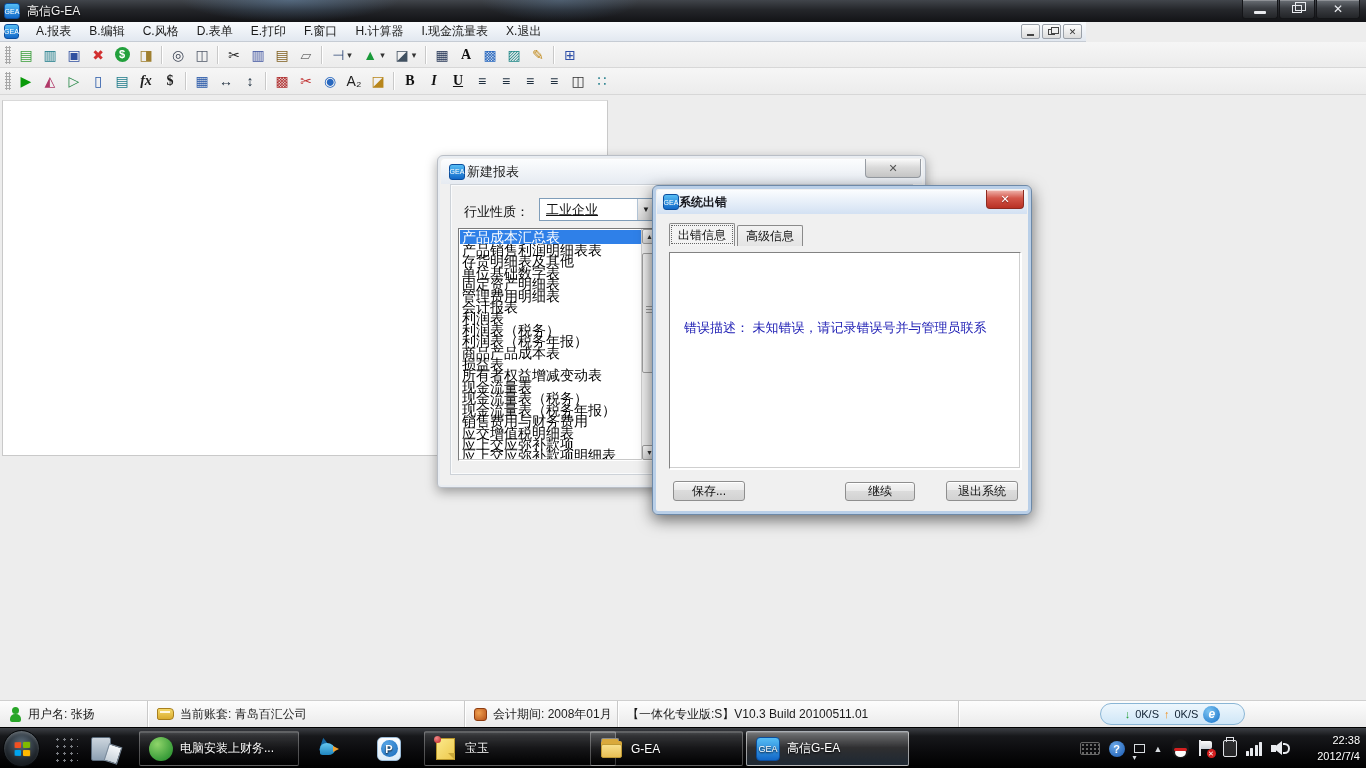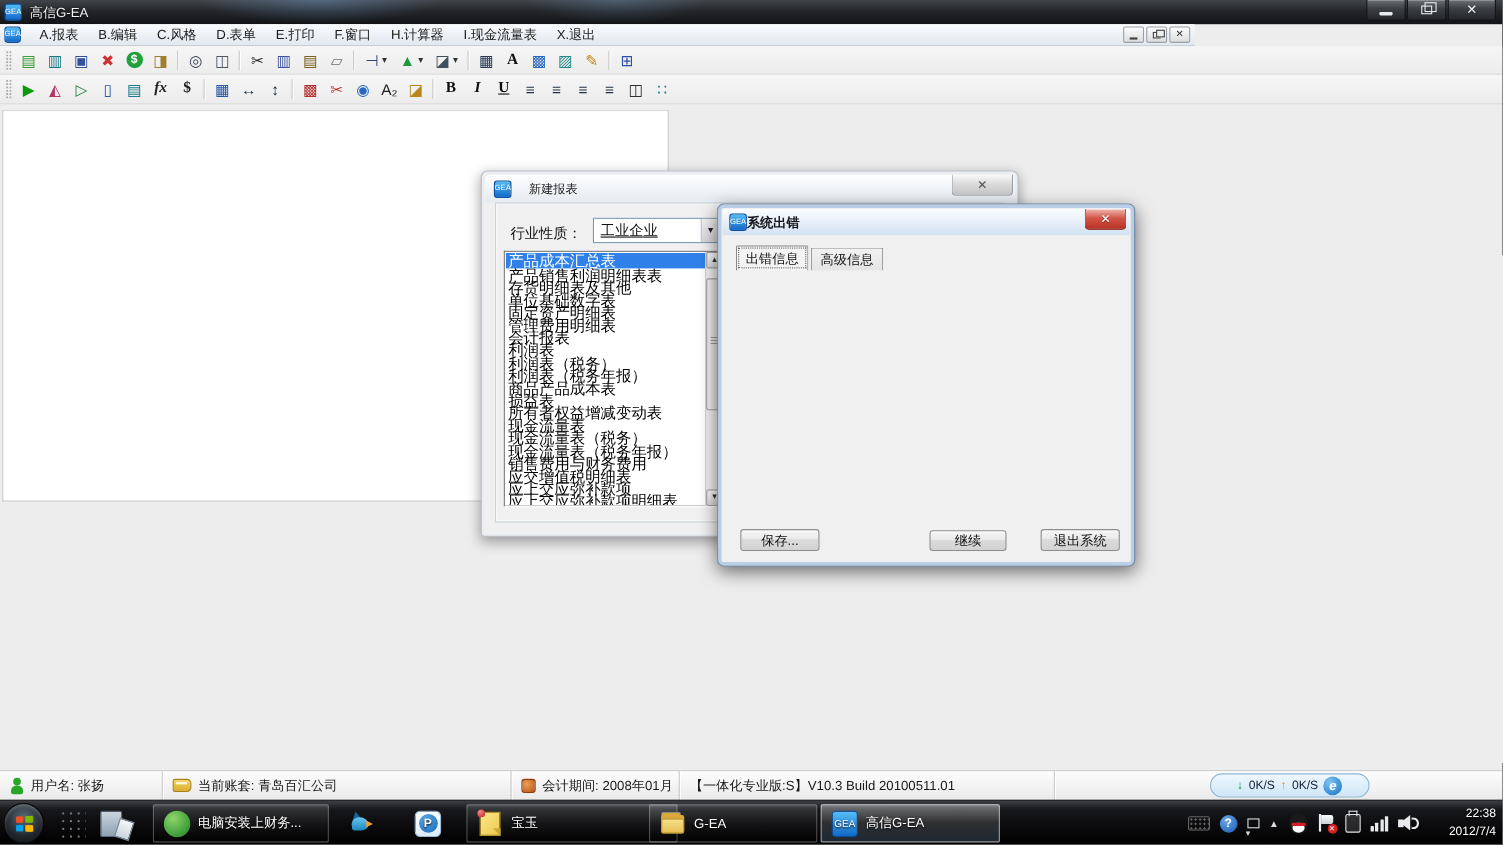--- a/index.html
+++ b/index.html
@@ -74,21 +74,21 @@
     border-radius:3px; font-size:12px; color:#111; display:flex; align-items:center; justify-content:center;
     box-shadow:inset 0 1px 0 #fff; }
 
   
   .dlg-new { position:absolute; left:437px; top:155px; width:489px; height:333px; z-index:10;
     background:#f0f0f0; border:1px solid #b9bec6; border-radius:6px 6px 4px 4px;
     box-shadow:inset 0 0 0 2px #e9edf2, 0 4px 12px rgba(0,0,0,.35); }
   .dlg-new-title { position:absolute; left:3px; right:3px; top:3px; height:25px;
     background:linear-gradient(#fcfdfe,#e6ebf2); border-radius:4px 4px 0 0;
     display:flex; align-items:center; padding-left:8px; }
-  .dlg-new-title .t { font-size:11px; color:#222; margin-left:16px;text-align:center; }
+  .dlg-new-title .t { font-size:13px; color:#222; margin-left:2px;text-align:center; }
   .dlg-new-close { position:absolute; top:3px; right:4px; width:56px; height:19px;
     background:linear-gradient(#fafafa,#d8d8d8 50%,#c8c8c8); border:1px solid #979ca3; border-top:none;
     border-radius:0 0 4px 4px; display:flex; align-items:center; justify-content:center;
     color:#555; font-size:11px; font-weight:bold; }
   .dlg-new-body { position:absolute; left:12px; top:28px; right:12px; bottom:12px;
     border:1px solid #cdd2d8; box-shadow:inset 0 0 0 1px #fafbfc; background:#f0f0f0; }
   .fld-label { position:absolute; left:13px; top:18px; font-size:13px; color:#111; }
   .combo { position:absolute; left:88px; top:13px; width:116px; height:23px; background:#fff;
     border:1px solid #7f9db9; display:flex; align-items:center; }
   .combo .val { flex:1; font-size:13px; color:#111; padding-left:6px; text-decoration:underline; white-space:nowrap; }
@@ -498,20 +498,23 @@
     <div class="dlg-err-title">
       <span class="gea-logo">GEA</span>
       <span class="t">系统出错</span>
     </div>
     <div class="dlg-err-close">✕</div>
     <div class="err-client">
       <div class="tabs">
         <div class="tab active">出错信息</div>
         <div class="tab">高级信息</div>
       </div>
+      <div class="err-box">
+        <div class="err-msg">错误描述：  未知错误，请记录错误号并与管理员联系</div>
+      </div>
       <div class="w7btn btn-save">保存...</div>
       <div class="w7btn btn-continue">继续</div>
       <div class="w7btn btn-exit">退出系统</div>
     </div>
   </div>
 
   <div class="statusbar">
     <div class="sb-sec sb-user">
       <span class="ic-person"></span>
       <span>用户名: 张扬</span>

